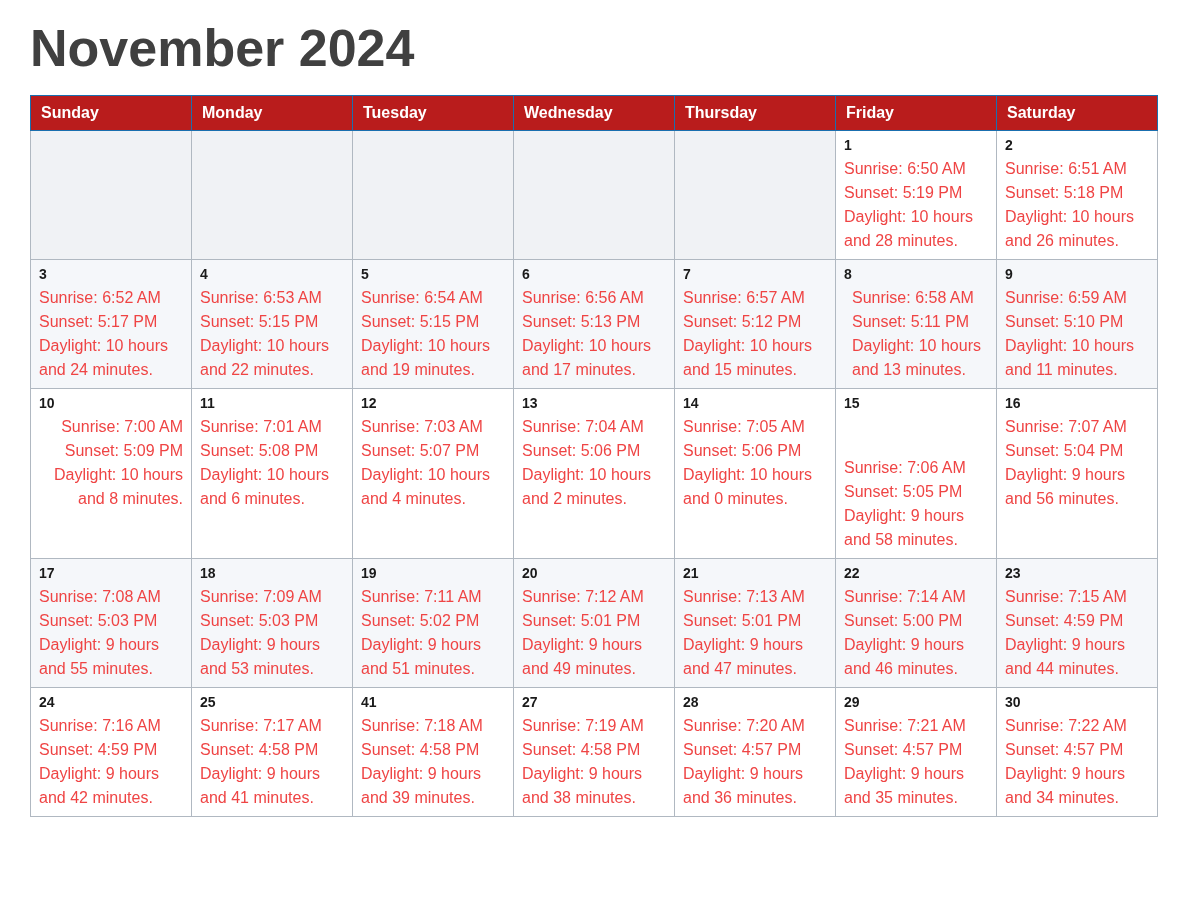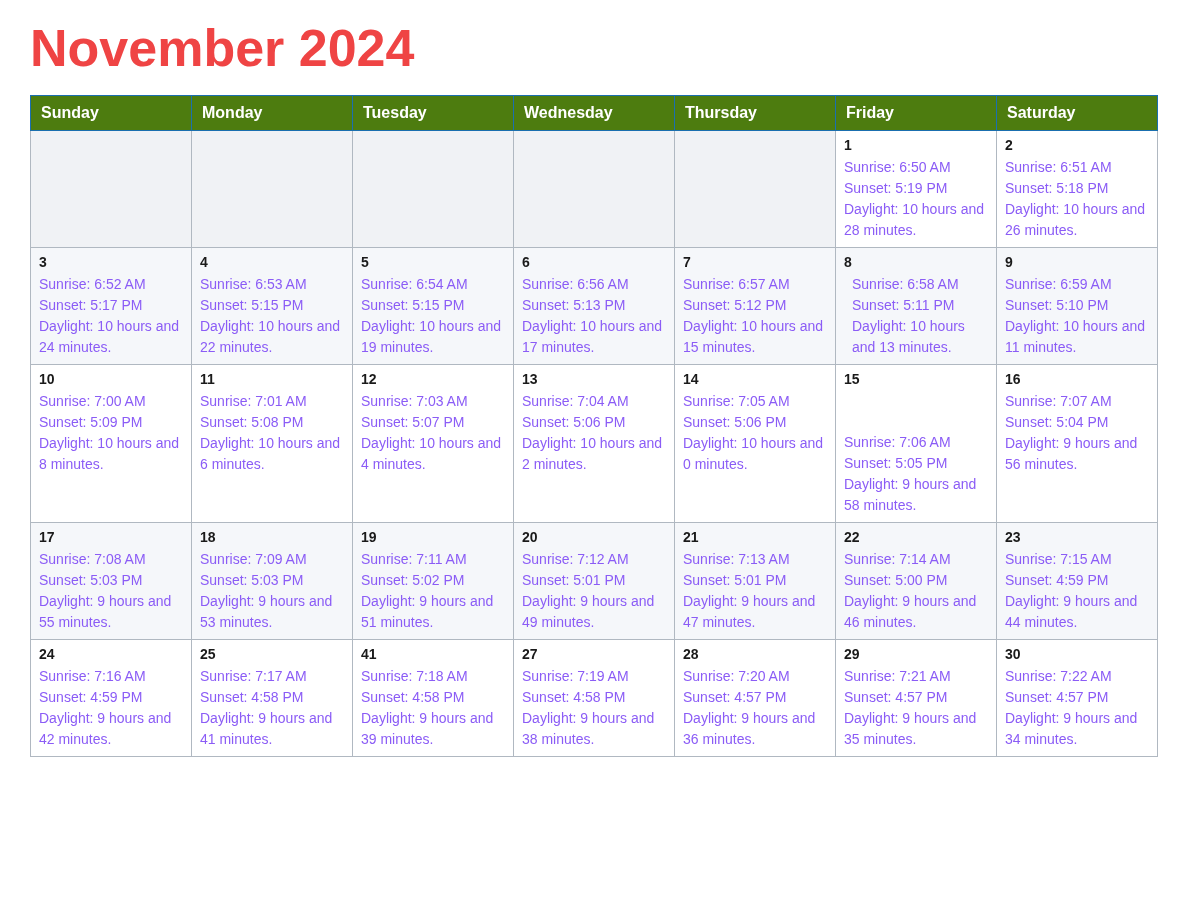--- a/index.html
+++ b/index.html
@@ -20,35 +20,35 @@
       display: flex;
       flex-direction: column;
       align-items: flex-start;
     }
     .title-area {
       text-align: right;
     }
     .month-title {
       font-size: 52px;
       font-weight: bold;
-      color: #ef4444;
+      color: #404040;
       line-height: 1.1;
     }
     .location-title {
       font-size: 22px;
       color: #333;
       margin-top: 4px;
     }
     .calendar-table {
       width: 100%;
       border-collapse: collapse;
       border: 1px solid #b0b8c1;
     }
     .calendar-table th {
-      background-color: #4d7c0f;
+      background-color: #b91c1c;
       color: #fff;
       font-size: 16px;
       font-weight: bold;
       padding: 8px 10px;
       text-align: left;
       border: 1px solid #1a6faf;
     }
     .calendar-table td {
       border: 1px solid #b0b8c1;
       vertical-align: top;
@@ -63,22 +63,22 @@
       background: #f5f7fa;
     }
     .day-number {
       font-size: 14px;
       font-weight: bold;
       color: #1a1a1a;
       display: block;
       margin-bottom: 4px;
     }
     .day-info {
-      font-size: 14px;
-      color: #8b5cf6;
+      font-size: 16px;
+      color: #ef4444;
       line-height: 1.5;
     }
     .empty-cell {
       background: #f0f2f5 !important;
     }
     .logo-wrap {
       display: flex;
       align-items: center;
     }
     .logo-text-wrap {
@@ -171,21 +171,21 @@
         <td>
           <span class="day-number">9</span>
           <div class="day-info" style="white-space: pre-line;">Sunrise: 6:59 AM
 Sunset: 5:10 PM
 Daylight: 10 hours and 11 minutes.</div>
         </td>
       </tr>
       <tr>
         <td>
           <span class="day-number">10</span>
-          <div class="day-info" style="white-space: pre-line;">Sunrise: 7:00 AM
+          <div class="day-info" style="white-space: pre-line; text-align: right;">Sunrise: 7:00 AM
 Sunset: 5:09 PM
 Daylight: 10 hours and 8 minutes.</div>
         </td>
         <td>
           <span class="day-number">11</span>
           <div class="day-info" style="white-space: pre-line;">Sunrise: 7:01 AM
 Sunset: 5:08 PM
 Daylight: 10 hours and 6 minutes.</div>
         </td>
         <td>

